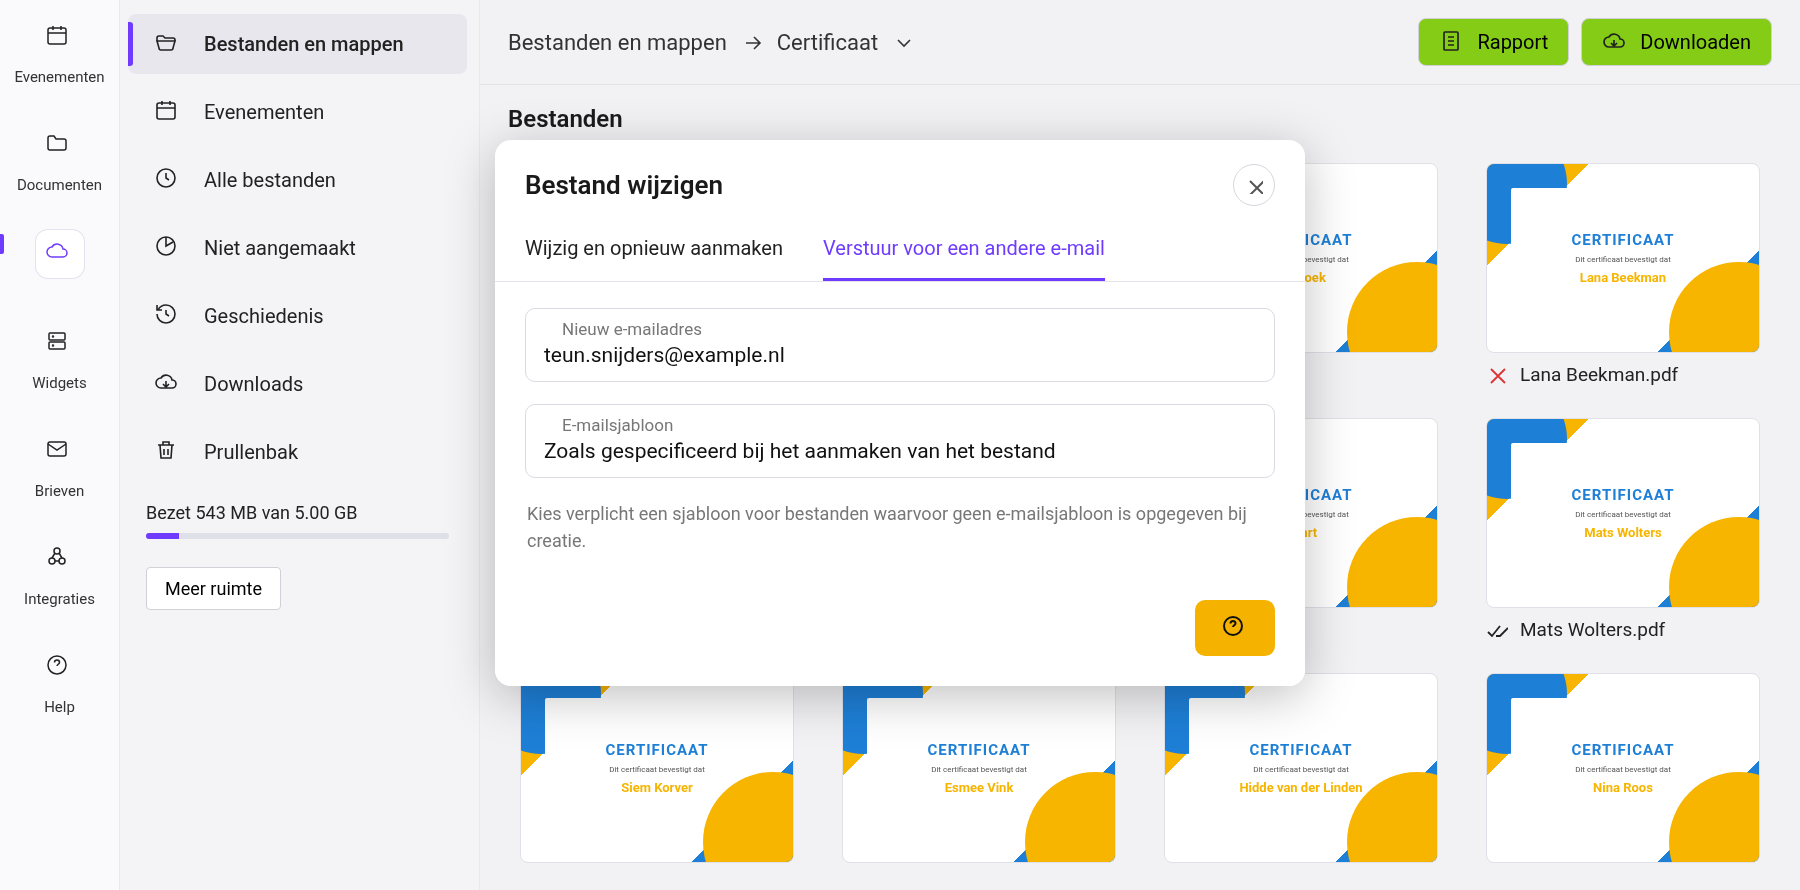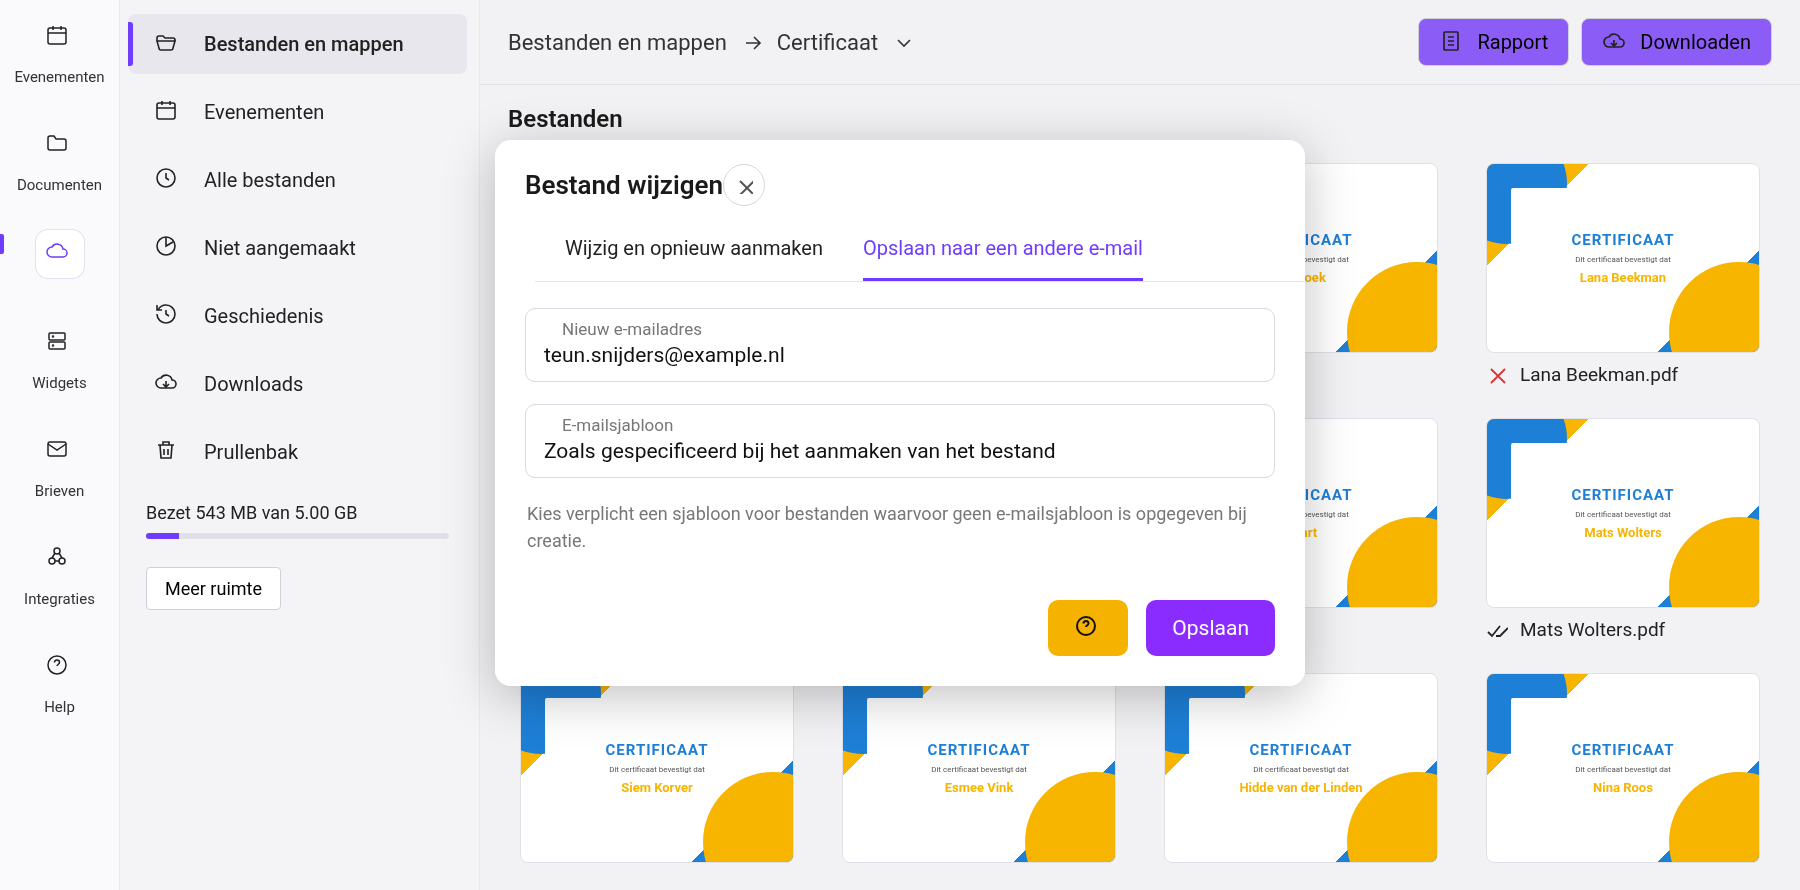--- a/index.html
+++ b/index.html
@@ -26,21 +26,21 @@
   .storage-bar{height:6px;background:#e0e0e8;border-radius:3px;margin-top:10px;overflow:hidden;}
   .storage-bar>div{height:100%;width:11%;background:#6f3cff;}
   .more-room-btn{margin:14px 18px;padding:10px 18px;border:1px solid #d0d0d8;border-radius:4px;background:#fff;font-size:18px;cursor:pointer;width:max-content;}
 
   
   .main{flex:1;background:#f2f2f5;display:flex;flex-direction:column;}
   .topbar{display:flex;align-items:center;justify-content:space-between;padding:18px 28px;border-bottom:1px solid #e2e2ea;}
   .crumbs{display:flex;align-items:center;gap:14px;font-size:22px;color:#333;}
   .crumbs svg{width:22px;height:22px;stroke:#333;stroke-width:1.6;fill:none;}
   .topbar-actions{display:flex;gap:12px;}
-  .top-btn{display:flex;align-items:center;gap:12px;padding:10px 20px;border:1px solid #d0d0d8;border-radius:8px;background:#8b5cf6;font-size:20px;cursor:pointer;}
+  .top-btn{display:flex;align-items:center;gap:12px;padding:10px 20px;border:1px solid #d0d0d8;border-radius:8px;background:#84cc16;font-size:20px;cursor:pointer;}
   .top-btn svg{width:26px;height:26px;stroke:#222;stroke-width:1.7;fill:none;}
 
   .section-title{font-size:24px;font-weight:600;padding:20px 28px 10px;color:#1a1a1a;}
   .grid{display:grid;grid-template-columns:repeat(4,1fr);gap:32px 48px;padding:20px 40px;}
   .file-card{display:flex;flex-direction:column;gap:10px;}
   .thumb{height:190px;border-radius:8px;background:linear-gradient(135deg,#f7b500 0%,#f7b500 22%,#fff 22%,#fff 78%,#1e7fd6 78%);border:1px solid #e0e0e8;position:relative;overflow:hidden;}
   .thumb::before,.thumb::after{content:"";position:absolute;border-radius:50%;}
   .thumb::before{width:120px;height:120px;background:#1e7fd6;top:-40px;left:-40px;}
   .thumb::after{width:140px;height:140px;background:#f7b500;bottom:-50px;right:-50px;}
   .thumb-inner{position:absolute;inset:24px 24px;background:#fff;border-radius:2px;display:flex;flex-direction:column;align-items:center;justify-content:center;gap:6px;}
@@ -48,25 +48,25 @@
   .thumb-sub{font-size:8px;color:#555;}
   .thumb-name{font-size:13px;font-weight:700;color:#f7b500;}
   .file-meta{display:flex;align-items:center;gap:12px;font-size:19px;color:#222;}
   .file-meta svg{width:22px;height:22px;stroke-width:1.8;fill:none;}
   .status-err{stroke:#d33;}
   .status-ok{stroke:#222;}
 
   
   .overlay{position:absolute;inset:0;display:flex;align-items:flex-start;justify-content:center;padding-top:140px;pointer-events:none;}
   .modal{width:810px;background:#fff;border-radius:16px;box-shadow:0 10px 50px rgba(0,0,0,.25);pointer-events:auto;overflow:hidden;}
-  .modal-head{display:flex;align-items:center;padding:24px 30px 14px;}
+  .modal-head{display:flex;align-items:center;justify-content:space-between;padding:24px 30px 14px;}
   .modal-head h2{font-size:26px;font-weight:600;}
   .close-btn{width:42px;height:42px;border-radius:50%;border:1px solid #d6d6de;background:#fff;display:flex;align-items:center;justify-content:center;cursor:pointer;}
   .close-btn svg{width:18px;height:18px;stroke:#555;stroke-width:2;fill:none;}
-  .modal-tabs{display:flex;border-bottom:1px solid #e4e4ea;padding:0 30px;gap:40px;margin-left:40px;}
+  .modal-tabs{display:flex;border-bottom:1px solid #e4e4ea;padding:0 30px;gap:40px;}
   .tab{padding:16px 0 18px;font-size:20px;color:#222;cursor:pointer;border-bottom:3px solid transparent;}
   .tab.active{color:#6f3cff;border-bottom-color:#6f3cff;}
   .modal-body{padding:26px 30px 10px;}
   .field{border:1px solid #dadae2;border-radius:10px;padding:10px 18px 14px;margin-bottom:22px;}
   .field-label{font-size:17px;color:#777;margin-left:18px;}
   .field-value{font-size:21px;color:#111;margin-top:4px;}
   .help-text{font-size:18px;color:#777;line-height:1.5;padding:0 2px 10px;}
   .modal-foot{display:flex;justify-content:flex-end;gap:18px;padding:26px 30px 30px;background:#fff;}
   .btn-help{width:80px;height:56px;background:#f5b300;border-radius:10px;display:flex;align-items:center;justify-content:center;cursor:pointer;border:none;}
   .btn-help svg{width:28px;height:28px;stroke:#111;stroke-width:2;fill:none;}
@@ -436,35 +436,34 @@
     <div class="modal-head">
       <h2>Bestand wijzigen</h2>
       <button class="close-btn">
           <svg>
             <use href="#i-x"></use>
           </svg>
         </button>
     </div>
     <div class="modal-tabs">
       <div class="tab">Wijzig en opnieuw aanmaken</div>
-      <div class="tab active">Opslaan naar een andere e-mail</div>
+      <div class="tab active">Verstuur voor een andere e-mail</div>
     </div>
     <div class="modal-body">
       <div class="field">
         <div class="field-label">Nieuw e-mailadres</div>
         <div class="field-value">teun.snijders@example.nl</div>
       </div>
       <div class="field">
         <div class="field-label">E-mailsjabloon</div>
         <div class="field-value">Zoals gespecificeerd bij het aanmaken van het bestand</div>
       </div>
       <div class="help-text">Kies verplicht een sjabloon voor bestanden waarvoor geen e-mailsjabloon is opgegeven bij creatie.</div>
     </div>
     <div class="modal-foot">
       <button class="btn-help">
           <svg>
             <use href="#i-help"></use>
           </svg>
         </button>
-      <button class="btn-primary">Opslaan</button>
     </div>
   </div>
 </div>
 
 </body></html>

